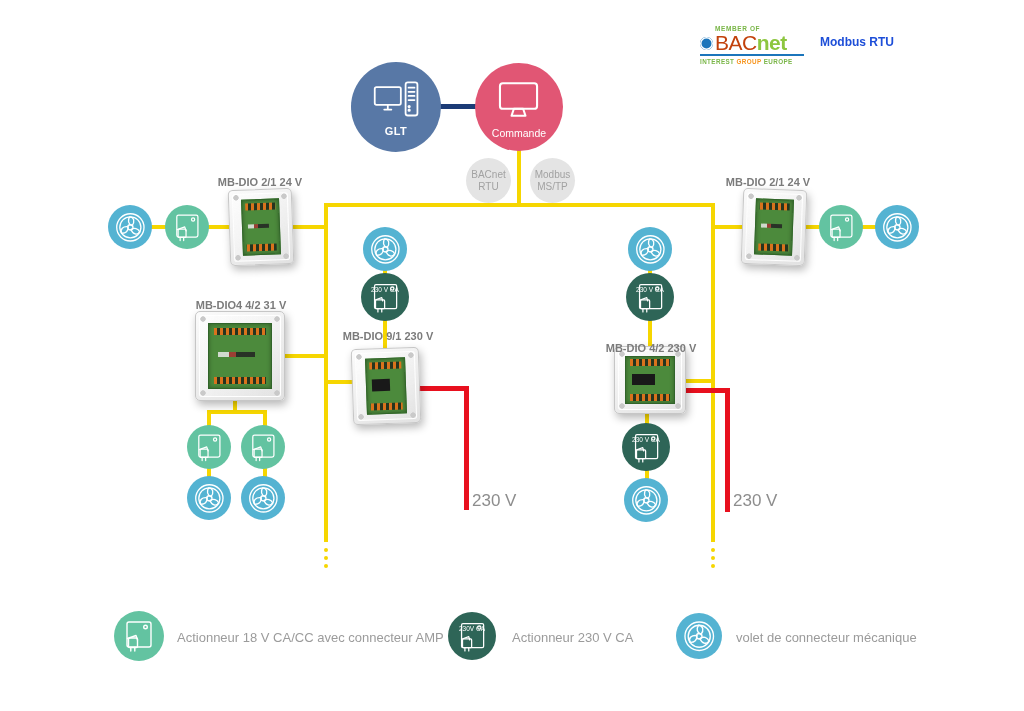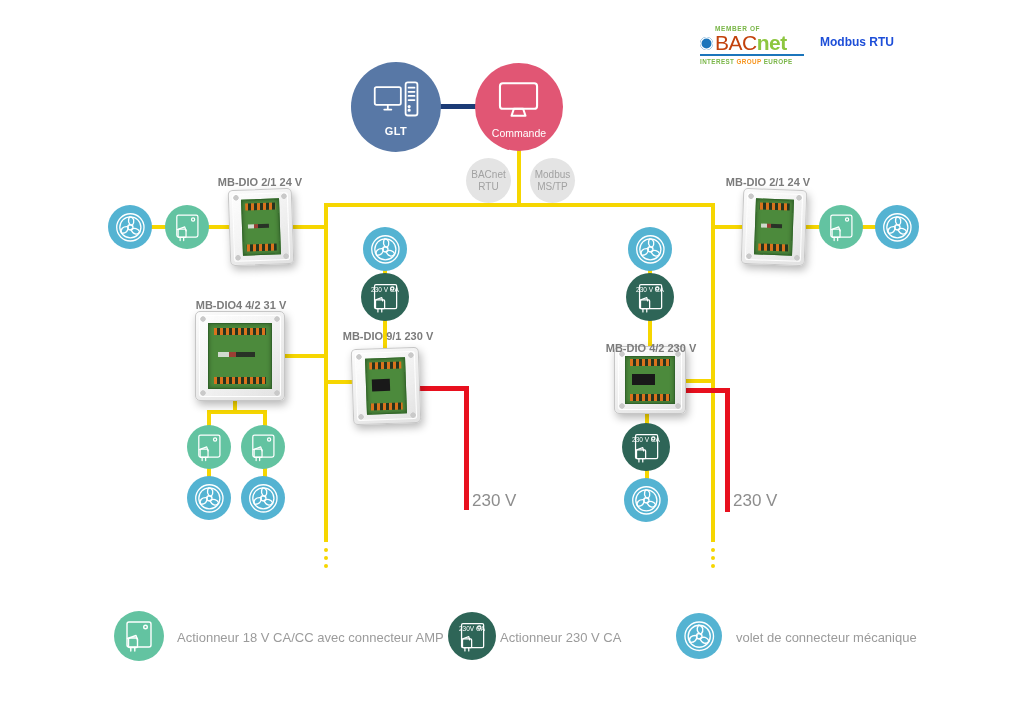--- a/index.html
+++ b/index.html
@@ -314,21 +314,21 @@
       </svg>
     </div>
   <div class="legendtext" style="left:177px;top:630px">Actionneur 18 V CA/CC avec connecteur AMP</div>
 
   <div class="circle act230c" style="left:448px;top:612px;width:48px;height:48px">
     <svg viewBox="0 0 44 44">
         <use href="#act230-glyph"></use>
       </svg>
     <span class="badge230">230V CA</span>
   </div>
-  <div class="legendtext" style="left:500px;top:630px">Actionneur 230 V CA</div>
+  <div class="legendtext" style="left:512px;top:630px">Actionneur 230 V CA</div>
 
   <div class="circle fanc" style="left:676px;top:613px;width:46px;height:46px">
       <svg viewBox="0 0 44 44">
         <use href="#fan-glyph"></use>
       </svg>
     </div>
   <div class="legendtext" style="left:736px;top:630px">volet de connecteur mécanique</div>
 
 </div>
 

